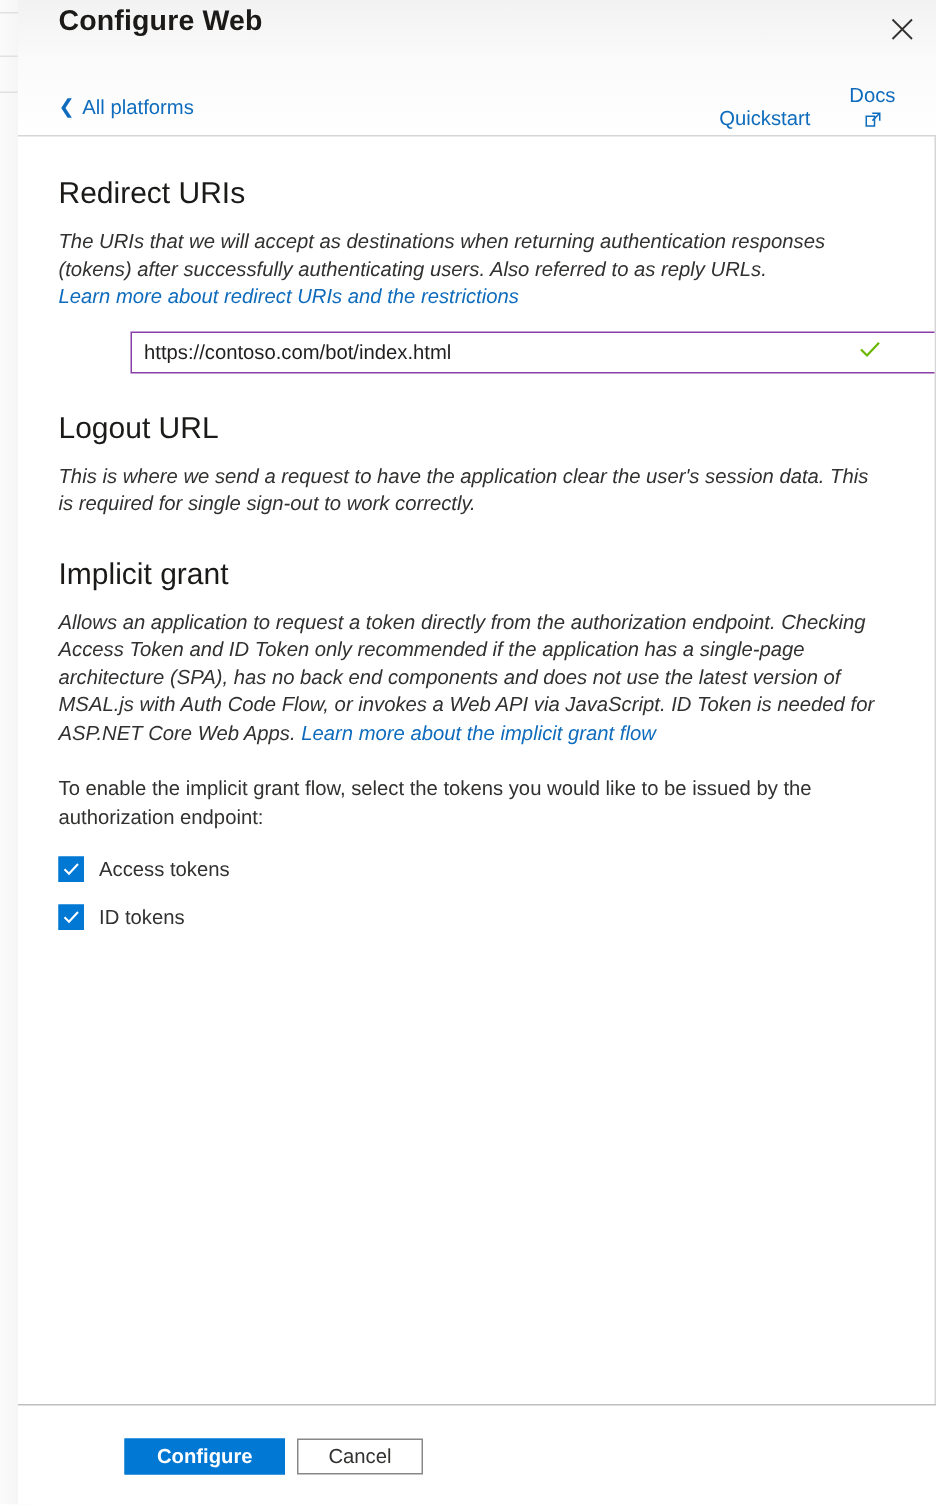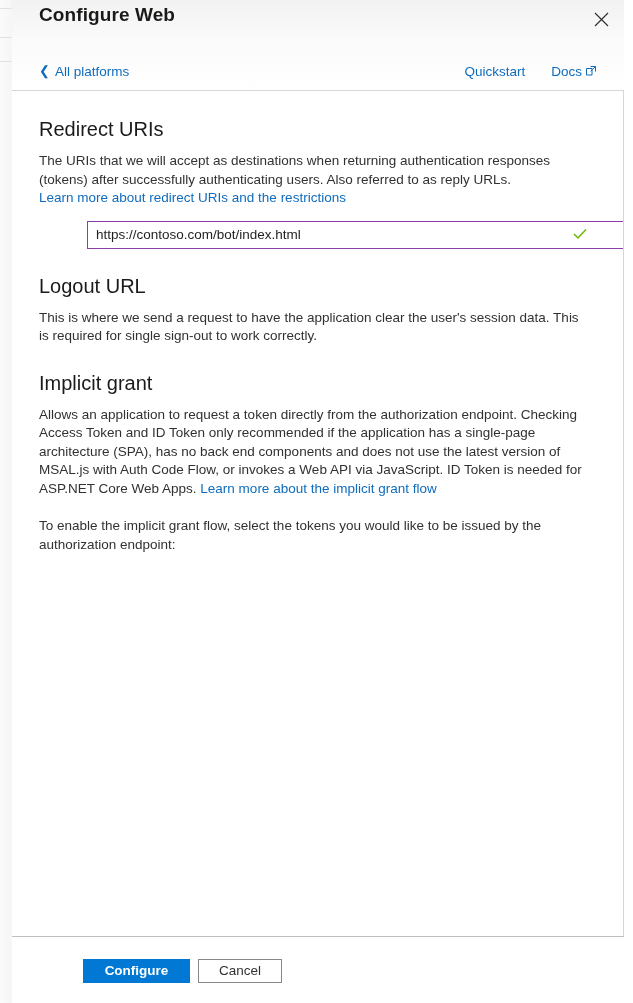--- a/index.html
+++ b/index.html
@@ -113,20 +113,21 @@
   }
   .right-links {
     display: inline-flex;
     align-items: flex-end;
     gap: 26px;
   }
   .docs-link {
     display: inline-flex;
     align-items: center;
     gap: 3px;
+    flex-direction: column;
   }
   .ext-icon { display: block; }
 
   
   .blade-body {
     flex: 1 1 auto;
     border-top: 1px solid #d6d6d6;
     border-right: 1px solid #d6d6d6;
     box-sizing: border-box;
     padding: 0 27px;
@@ -142,20 +143,21 @@
     line-height: 24px;
   }
   .section-title.first { padding-top: 26px; }
 
   .desc {
     font-size: 13.5px;
     line-height: 18.5px;
     color: #323130;
     margin: 11px 4px 0 0;
     max-width: 559px;
+    font-style: italic;
   }
 
   .field {
     margin-top: 13px;
     position: relative;
     height: 28px;
     max-width: 559px;
   }
   .field input {
     width: 100%;
@@ -317,20 +319,38 @@
 
     <h2 class="section-title">Logout URL</h2>
     <p class="desc">This is where we send a request to have the application clear the user's session data. This is required for single sign-out to work correctly.</p>
 
 
     <h2 class="section-title">Implicit grant</h2>
     <p class="desc"><span>Allows an application to request a token directly from the authorization endpoint. Checking Access Token and ID Token only recommended if the application has a single-page architecture (SPA), has no back end components and does not use the latest version of MSAL.js with Auth Code Flow, or invokes a Web API via JavaScript. ID Token is needed for ASP.NET Core Web Apps. </span><a class="link" href="#">Learn more about the implicit grant flow</a></p>
 
     <p class="sub-desc">To enable the implicit grant flow, select the tokens you would like to be issued by the authorization endpoint:</p>
 
+    <div class="checkbox-list">
+      <div class="checkbox-row">
+        <span class="cbox">
+          <svg width="11" height="9" viewBox="0 0 11 9" aria-hidden="true">
+            <path d="M1 4.5 L4 7.5 L10 1" fill="none" stroke="#ffffff" stroke-width="1.4"></path>
+          </svg>
+        </span>
+        <span class="cb-label">Access tokens</span>
+      </div>
+      <div class="checkbox-row">
+        <span class="cbox">
+          <svg width="11" height="9" viewBox="0 0 11 9" aria-hidden="true">
+            <path d="M1 4.5 L4 7.5 L10 1" fill="none" stroke="#ffffff" stroke-width="1.4"></path>
+          </svg>
+        </span>
+        <span class="cb-label">ID tokens</span>
+      </div>
+    </div>
 
   </div>
 
   <div class="blade-footer">
     <button class="btn btn-primary">Configure</button>
     <button class="btn btn-secondary">Cancel</button>
   </div>
 
 </div>
 

